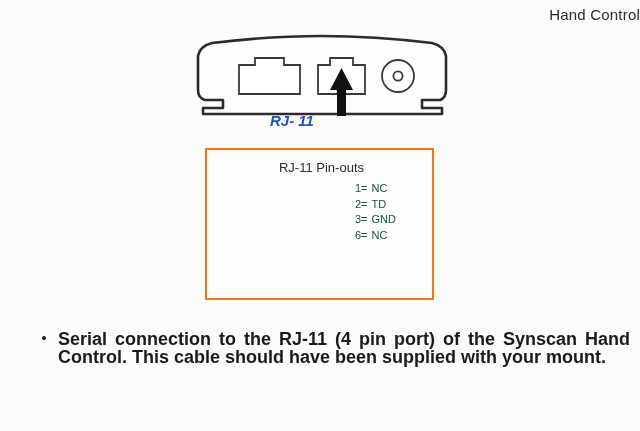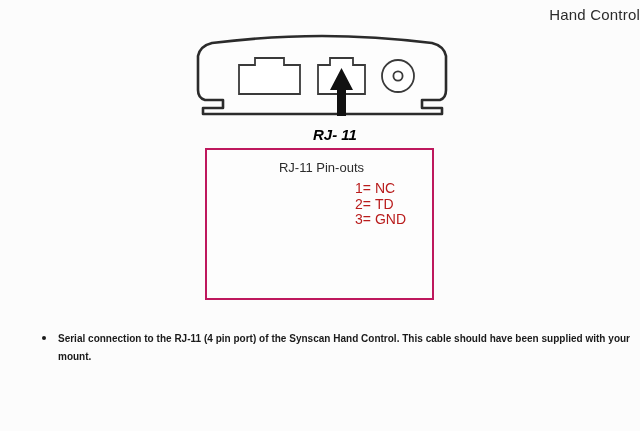--- a/index.html
+++ b/index.html
@@ -37,36 +37,35 @@
     width: 265px;
     height: 112px;
   }
 
   
   #rj11-callout-label {
     position: absolute;
     left: 270px;
     top: 112px;
     width: 130px;
-    text-align: center;
+    text-align: left;
     font-size: 15px;
     font-style: italic;
     font-weight: bold;
-    color: #000000;
-    margin-top: 14px;
+    color: #1d4ed8;
   }
 
   
   #pinout-box {
     position: absolute;
     left: 205px;
     top: 148px;
     width: 229px;
     height: 152px;
-    border: 2px solid #be185d;
+    border: 2px solid #f97316;
     background: #fdfdfd;
     box-sizing: border-box;
   }
   #pinout-heading {
     position: absolute;
     left: 0;
     top: 10px;
     width: 229px;
     text-align: center;
     font-size: 13px;
@@ -79,23 +78,23 @@
     width: 98px;
     height: 110px;
   }
   #pin-legend {
     position: absolute;
     left: 148px;
     top: 31px;
     width: 80px;
   }
   .pin-legend-row {
-    font-size: 14px;
+    font-size: 11px;
     line-height: 15.6px;
-    color: #b91c1c;
+    color: #14532d;
     white-space: nowrap;
   }
   .pin-legend-num {
     display: inline-block;
   }
   .pin-legend-name {
     display: inline-block;
     margin-left: 4px;
   }
 
@@ -114,21 +113,21 @@
     letter-spacing: 0.1px;
   }
   #equipment-list {
     margin: 4px 0 0 0;
     padding: 0;
     list-style: none;
   }
   .equipment-item {
     position: relative;
     padding-left: 52px;
-    font-size: 10px;
+    font-size: 18px;
     font-weight: bold;
     line-height: 18px;
     color: #1a1a1a;
     margin-bottom: 1px;
     text-align: justify;
     padding-right: 4px;
   }
   .equipment-bullet {
     position: absolute;
     left: 36px;
@@ -210,20 +209,23 @@
   <div id="pin-legend">
     <div class="pin-legend-row">
       <span class="pin-legend-num">1=</span><span class="pin-legend-name">NC</span>
     </div>
     <div class="pin-legend-row">
       <span class="pin-legend-num">2=</span><span class="pin-legend-name">TD</span>
     </div>
     <div class="pin-legend-row">
       <span class="pin-legend-num">3=</span><span class="pin-legend-name">GND</span>
     </div>
+    <div class="pin-legend-row">
+      <span class="pin-legend-num">6=</span><span class="pin-legend-name">NC</span>
+    </div>
   </div>
 </div>
 
 <div id="equipment-section">
 
   <ul id="equipment-list">
     <li class="equipment-item">
       <span class="equipment-bullet"></span>
       <span>Serial connection to the RJ-11 (4 pin port) of the Synscan Hand Control. This cable should have been supplied with your mount.</span>
     </li>

